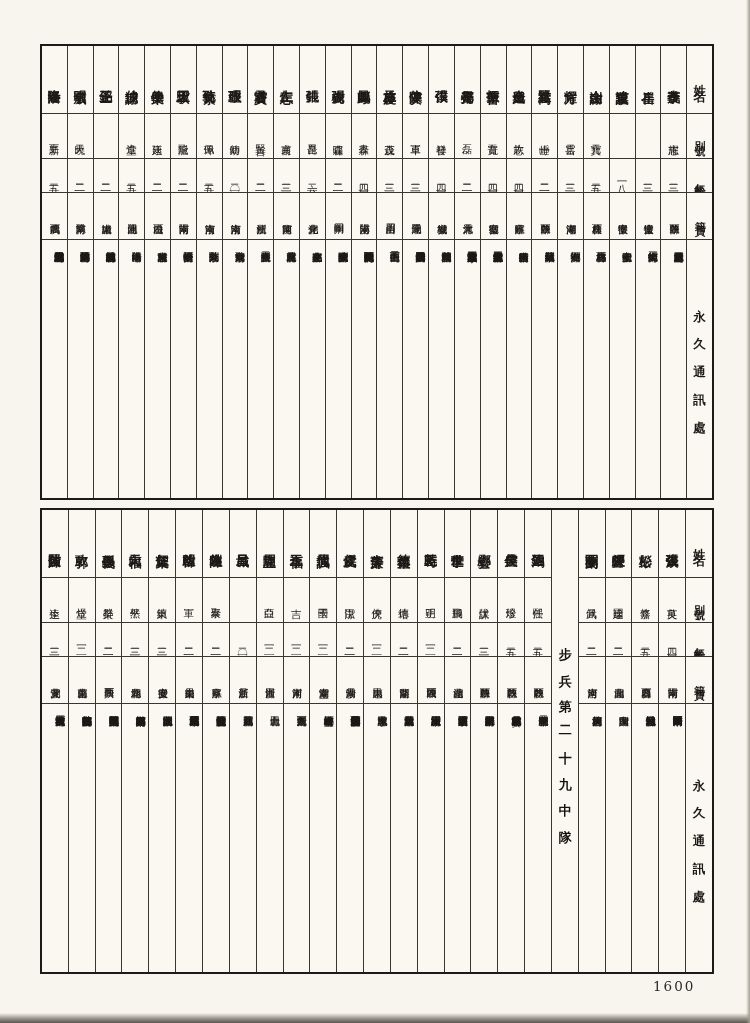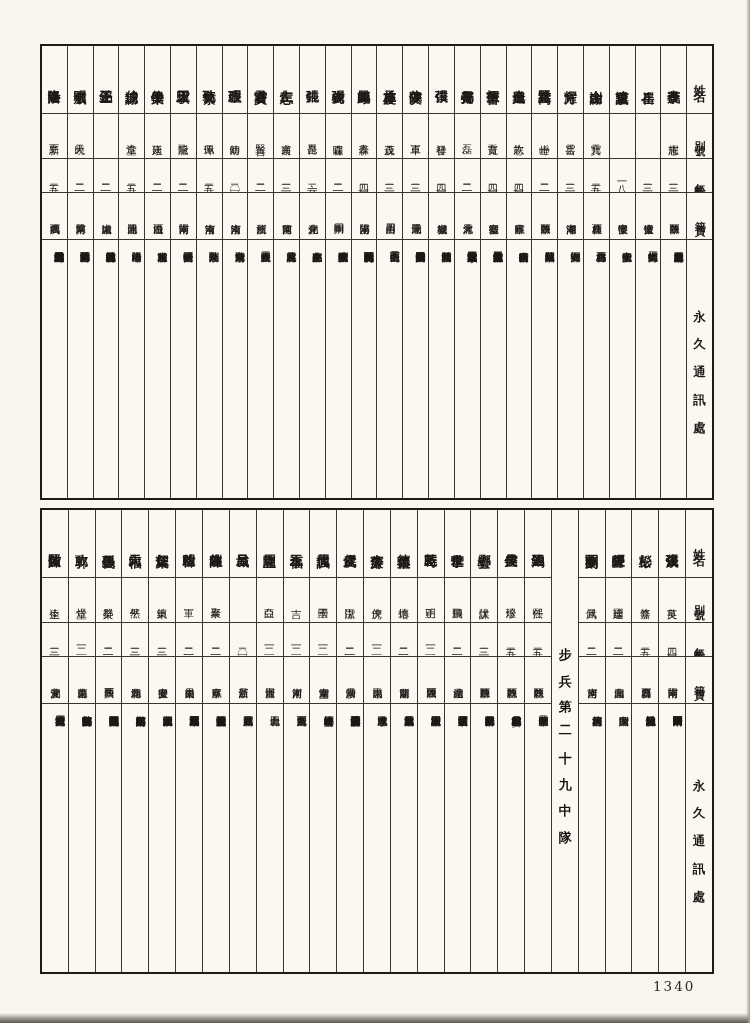--- a/index.html
+++ b/index.html
@@ -540,17 +540,17 @@
 
   <div class="col entry-col">
     <div class="cell name">陳佑賢</div>
     <div class="cell alias">逵生</div>
     <div class="cell age">二三</div>
     <div class="cell origin">湖北黃安</div>
     <div class="cell address">武昌青石橋東街四號陳寓</div>
   </div>
 </div>
 
-  <div class="page-number">1340</div>
+  <div class="page-number">1600</div>
 
   <div class="scan-edge-bottom"></div>
   <div class="scan-edge-right"></div>
 </div>
 
 </body></html>

